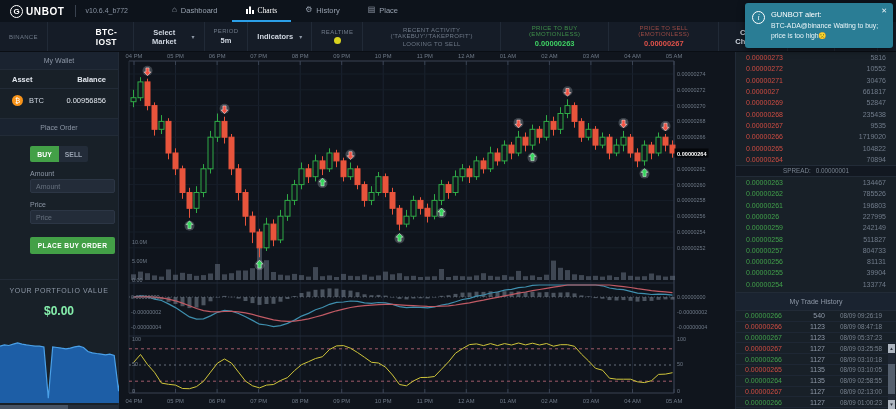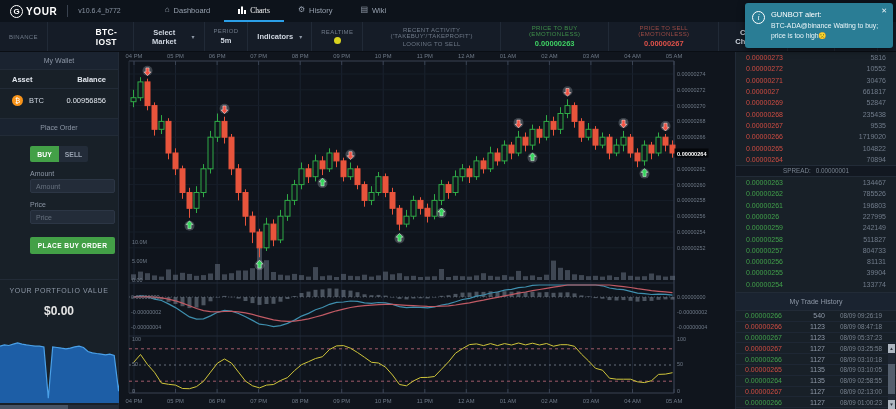--- a/index.html
+++ b/index.html
@@ -48,21 +48,21 @@
   .po-head{margin-top:6px;border-top:1px solid #222b37;}
   .po-buttons{display:flex;margin:10px 30px 0;height:16px;flex:none;}
   .btn-buy{flex:1;background:#43a047;color:#fff;font-weight:bold;font-size:6.8px;display:grid;place-items:center;border-radius:2px 0 0 2px;cursor:pointer;}
   .btn-sell{flex:1;background:#232c39;color:#98a2b0;font-weight:bold;font-size:6.8px;display:grid;place-items:center;border-radius:0 2px 2px 0;cursor:pointer;}
   .field-label{margin:8px 30px 2px;font-size:7px;color:#8d97a6;flex:none;}
   .tin{display:block;margin:0 30px;width:85px;height:14px;background:#232c39;border:1px solid #2c3645;color:#cfd6e0;font-size:7px;padding:0 5px;border-radius:2px;flex:none;}
   .tin::placeholder{color:#67717f;}
   .place-btn{margin:13px 30px 0;width:85px;height:17px;background:#43a047;color:#fff;font-size:6.6px;font-weight:bold;border:none;border-radius:2px;letter-spacing:.4px;cursor:pointer;flex:none;}
   .portfolio-sec{margin-top:auto;border-top:1px solid #222b37;padding-top:7px;text-align:center;flex:none;}
   .pf-title{font-size:7px;color:#8d97a6;letter-spacing:.6px;}
-  .pf-value{font-size:12px;font-weight:bold;color:#e5e5e5;margin-top:10px;}
+  .pf-value{font-size:12px;font-weight:bold;color:#86efac;margin-top:10px;}
   #spark{display:block;margin-top:7px;}
   .h-scroll{height:4px;background:#242d3a;position:relative;}
   .h-scroll .thumb{position:absolute;left:0;top:0;height:100%;width:58%;background:#475364;}
 
   
   .chart-area{flex:1;position:relative;background:#10151d;overflow:hidden;}
   #chartwrap{position:absolute;inset:0;}
 
   
   .rightpanel{width:161px;background:#182028;border-left:1px solid #212a37;display:flex;flex-direction:column;font-size:7px;position:relative;flex:none;}
@@ -93,21 +93,21 @@
   .toast-close{position:absolute;top:4px;right:6px;color:#e8f2f6;font-size:7px;cursor:pointer;}
 </style>
 </head>
 <body>
 
 <div class="app">
 
   <header class="navbar">
     <div class="logo">
       <span class="glogo">G</span>
-      <span class="logo-text">YOUR</span>
+      <span class="logo-text">UNBOT</span>
     </div>
     <span class="ver">v10.6.4_b772</span>
     <nav class="mainnav">
       <div class="nav-item">
         <span class="nav-ico">⌂</span>
         <span>Dashboard</span>
       </div>
       <div class="nav-item active">
         <span class="nav-ico chart-ico">
             <svg width="8" height="8" viewBox="0 0 8 8" fill="currentColor">
@@ -117,21 +117,21 @@
             </svg>
           </span>
         <span>Charts</span>
       </div>
       <div class="nav-item">
         <span class="nav-ico">⚙</span>
         <span>History</span>
       </div>
       <div class="nav-item">
         <span class="nav-ico">▤</span>
-        <span>Wiki</span>
+        <span>Place</span>
       </div>
     </nav>
   </header>
 
   <div class="toolbar">
     <div class="tcell">
       <span class="tlabel">BINANCE</span>
     </div>
     <div class="tcell">
       <span class="pair">BTC-IOST</span>

